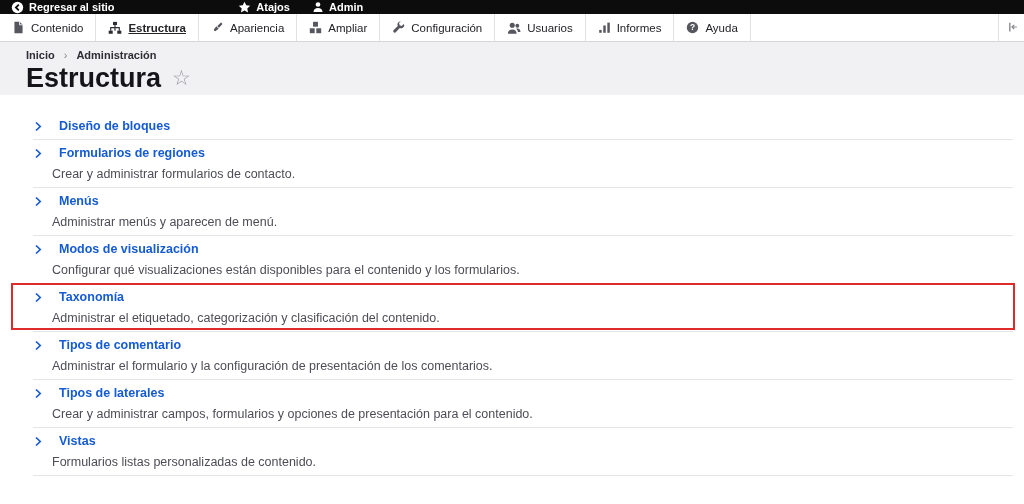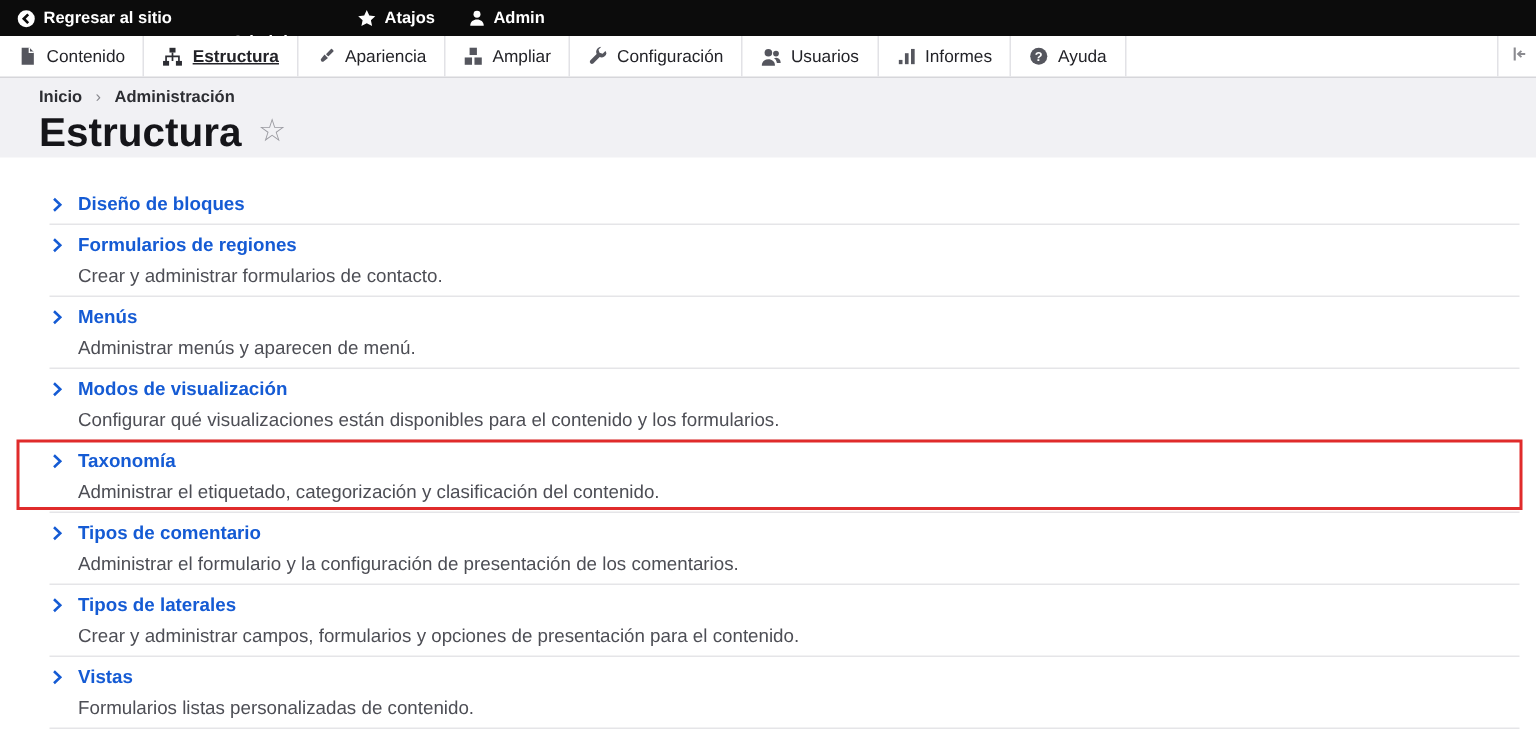--- a/index.html
+++ b/index.html
@@ -1,20 +1,20 @@
 <!DOCTYPE html>
 <html><head>
 <meta charset="utf-8">
 <style>
   * { margin:0; padding:0; box-sizing:border-box; }
   html,body { width:1024px; height:504px; overflow:hidden; background:#fff;
               font-family:"Liberation Sans", sans-serif; }
 
   
-  .admin-bar { height:24px; background:#0c0c0c; display:flex; align-items:stretch;
+  .admin-bar { height:14px; background:#0c0c0c; display:flex; align-items:stretch;
                color:#fff; font-size:11px; font-weight:bold; }
   .ab-item { display:flex; align-items:center; gap:5px; padding:0 11px; cursor:default; }
   .ab-item.active { background:#0f766e;margin-top:28px; }
   .ab-item svg { display:block; }
 
   
   .toolbar { height:28px; background:#fff; border-bottom:1px solid #d6d6da;
              display:flex; align-items:stretch; font-size:11.5px; color:#232328;text-align:right; }
   .tb-item { display:flex; align-items:center; gap:6px; padding:0 12px;
              border-right:1px solid #e2e2e6; white-space:nowrap; }
@@ -30,21 +30,21 @@
                 font-weight:bold; color:#2d2e33; }
   .crumb-sep { color:#86868c; font-weight:normal; }
   .page-title-row { display:flex; align-items:center; gap:11px; margin-top:2px; }
   .page-title { font-size:27px; font-weight:bold; color:#151519; line-height:30px; }
   .title-star { font-size:21px; color:#9b9ba1; line-height:20px; }
 
   
   .content { background:#fff; }
   .admin-list { list-style:none; margin:18px 11px 0 33px; }
   .admin-list li { position:relative; padding:6px 0 5px 0; border-bottom:1px solid #e5e5e8; }
-  .section-title { display:flex; align-items:center; gap:9px; height:15px; }
+  .section-title { display:flex; align-items:center; gap:16px; height:15px; }
   .section-title-text { color:#155bd4; font-size:12.5px; font-weight:bold; line-height:15px; }
   .section-chevron { display:flex; }
   .section-desc { margin:6px 0 0 19px; color:#4d4e55; font-size:12.5px; line-height:15px; }
   li.highlighted::after { content:""; position:absolute; left:-22px; right:-2px;
                           top:-1px; bottom:1px; border:2px solid #e02b2b;
                           pointer-events:none; }
 </style>
 </head>
 <body>
 

